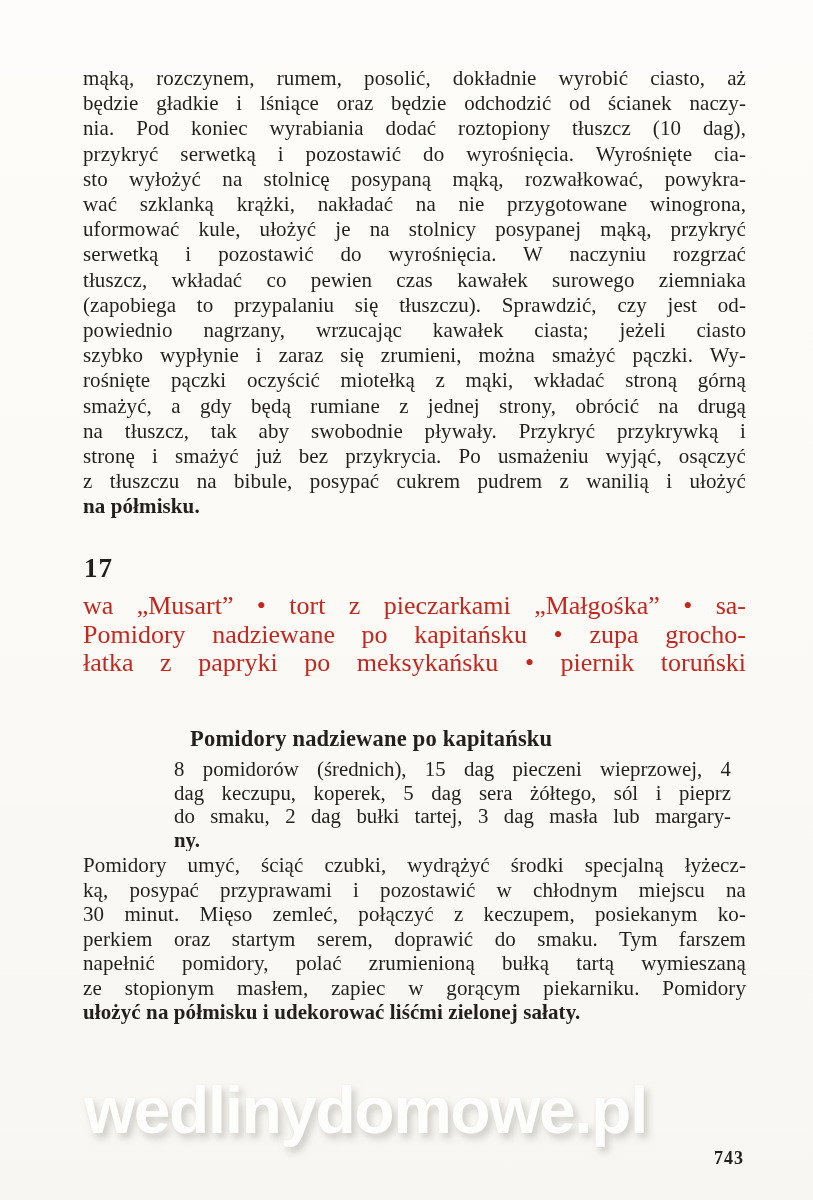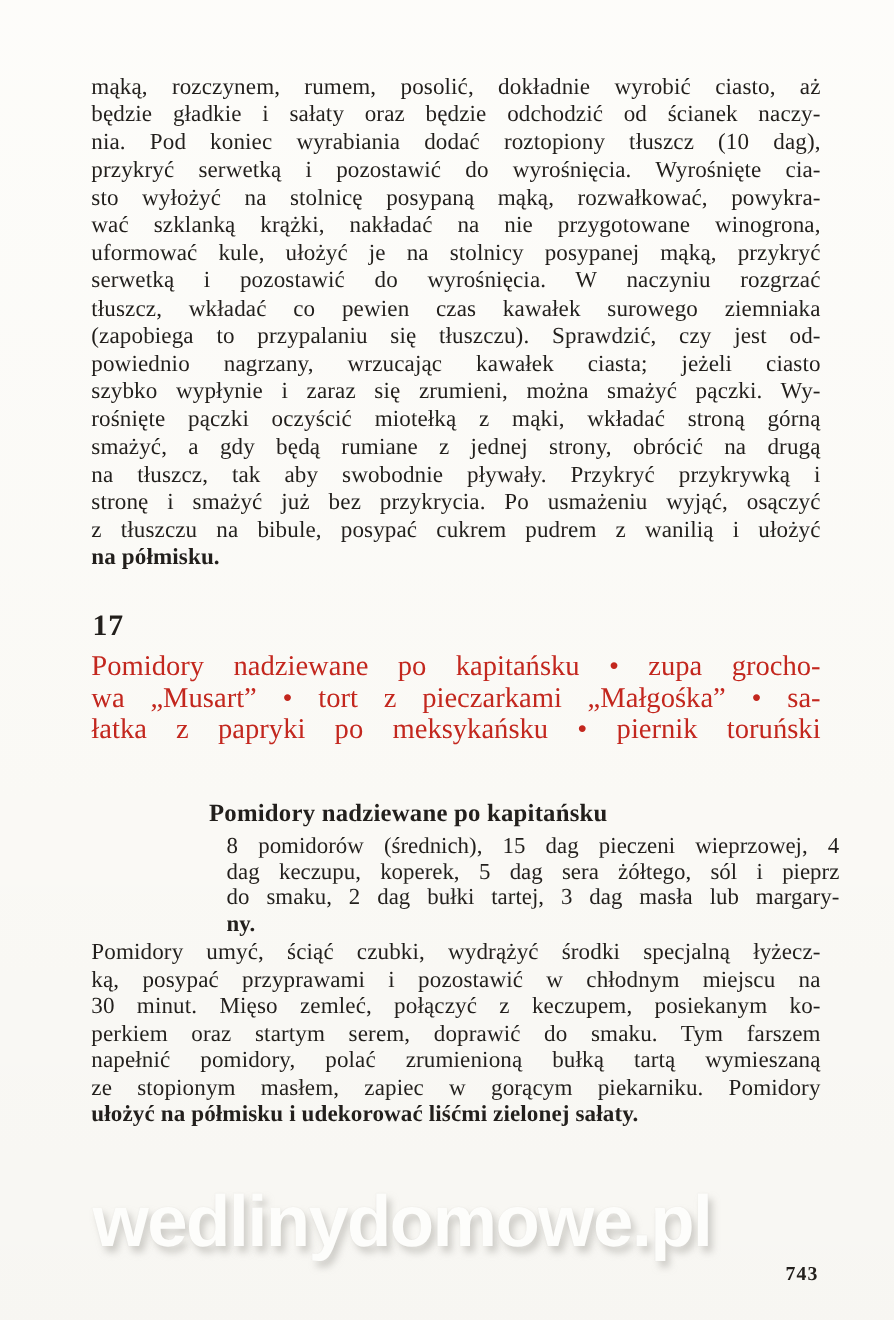--- a/index.html
+++ b/index.html
@@ -47,21 +47,21 @@
     color: var(--accent);
     font-size: 26px; line-height: 28.6px;
   }
   .recipe-title {
     position: absolute;
     left: 190px; top: 726px;
     font-size: 22.5px; font-weight: bold;
     letter-spacing: 0.2px;
   }
   .ingredients {
-    left: 206px; top: 757px; width: 557px;
+    left: 174px; top: 757px; width: 557px;
     font-size: 20.8px; line-height: 23.6px;
   }
   .instructions {
     left: 83px; top: 853px; width: 663px;
     font-size: 21px; line-height: 24.5px;
     letter-spacing: 0.1px;
   }
   .watermark {
     position: absolute;
     left: 84px; top: 1072px;
@@ -82,21 +82,21 @@
     letter-spacing: 1px;
   }
 </style>
 </head>
 <body>
 
 <div class="scan-page">
 
   <div class="textblock intro-paragraph">
       <div class="jline">mąką, rozczynem, rumem, posolić, dokładnie wyrobić ciasto, aż</div>
-      <div class="jline">będzie gładkie i sałaty oraz będzie odchodzić od ścianek naczy-</div>
+      <div class="jline">będzie gładkie i lśniące oraz będzie odchodzić od ścianek naczy-</div>
       <div class="jline">nia. Pod koniec wyrabiania dodać roztopiony tłuszcz (10 dag),</div>
       <div class="jline">przykryć serwetką i pozostawić do wyrośnięcia. Wyrośnięte cia-</div>
       <div class="jline">sto wyłożyć na stolnicę posypaną mąką, rozwałkować, powykra-</div>
       <div class="jline">wać szklanką krążki, nakładać na nie przygotowane winogrona,</div>
       <div class="jline">uformować kule, ułożyć je na stolnicy posypanej mąką, przykryć</div>
       <div class="jline">serwetką i pozostawić do wyrośnięcia. W naczyniu rozgrzać</div>
       <div class="jline">tłuszcz, wkładać co pewien czas kawałek surowego ziemniaka</div>
       <div class="jline">(zapobiega to przypalaniu się tłuszczu). Sprawdzić, czy jest od-</div>
       <div class="jline">powiednio nagrzany, wrzucając kawałek ciasta; jeżeli ciasto</div>
       <div class="jline">szybko wypłynie i zaraz się zrumieni, można smażyć pączki. Wy-</div>
@@ -104,22 +104,22 @@
       <div class="jline">smażyć, a gdy będą rumiane z jednej strony, obrócić na drugą</div>
       <div class="jline">na tłuszcz, tak aby swobodnie pływały. Przykryć przykrywką i</div>
       <div class="jline">stronę i smażyć już bez przykrycia. Po usmażeniu wyjąć, osączyć</div>
       <div class="jline">z tłuszczu na bibule, posypać cukrem pudrem z wanilią i ułożyć</div>
       <div class="jline jline-last">na półmisku.</div>
     </div>
 
   <div class="chapter-number">17</div>
 
   <div class="textblock chapter-menu">
+      <div class="jline">wa „Musart” • tort z pieczarkami „Małgośka” • sa-</div>
       <div class="jline">Pomidory nadziewane po kapitańsku • zupa grocho-</div>
-      <div class="jline">wa „Musart” • tort z pieczarkami „Małgośka” • sa-</div>
       <div class="jline">łatka z papryki po meksykańsku • piernik toruński</div>
     </div>
 
   <div class="recipe-title">Pomidory nadziewane po kapitańsku</div>
 
   <div class="textblock ingredients">
       <div class="jline">8 pomidorów (średnich), 15 dag pieczeni wieprzowej, 4</div>
       <div class="jline">dag keczupu, koperek, 5 dag sera żółtego, sól i pieprz</div>
       <div class="jline">do smaku, 2 dag bułki tartej, 3 dag masła lub margary-</div>
       <div class="jline jline-last">ny.</div>

